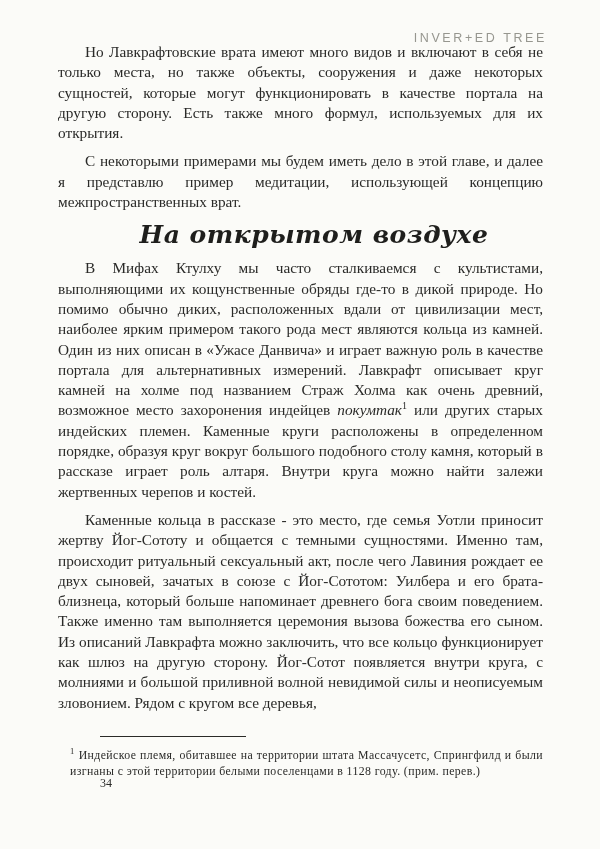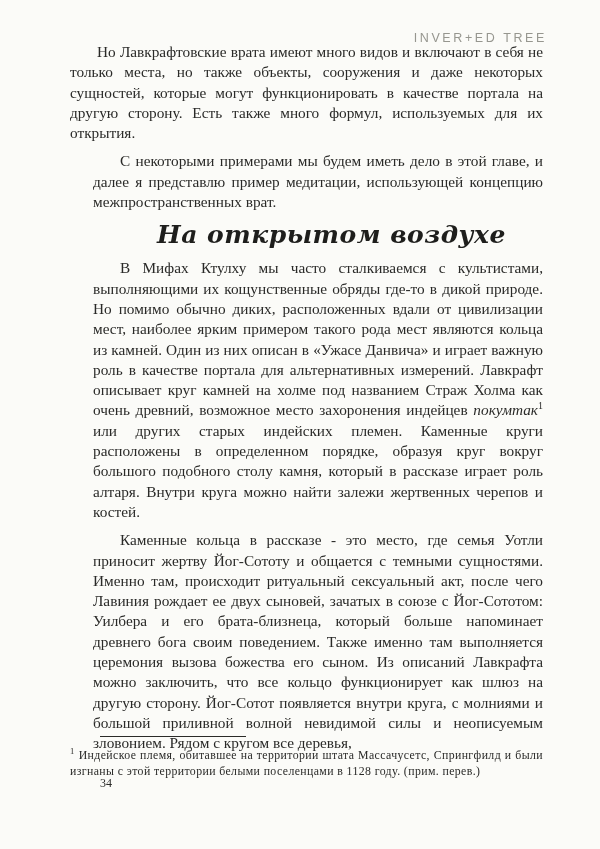--- a/index.html
+++ b/index.html
@@ -19,32 +19,32 @@
     right: 53px;
     font-family: "Liberation Sans", sans-serif;
     font-size: 12.5px;
     font-weight: 400;
     letter-spacing: 2.6px;
     color: #96968f;
     white-space: nowrap;
   }
   .content {
     position: absolute;
-    left: 70px;
+    left: 58px;
     right: 57px;
     top: 42px;
     text-align: justify;
     font-size: 15.3px;
     line-height: 20.3px;
   }
   .content p {
     margin: 0;
     text-indent: 27px;
   }
-  .content p + p { margin-top: 8px; margin-left: 23px; }
+  .content p + p { margin-top: 8px; }
   .section-heading {
     font-family: "DejaVu Serif", serif;
     font-style: italic;
     font-weight: bold;
     font-size: 25px;
     line-height: 30px;
     text-align: center;
     text-indent: 0;
     letter-spacing: 0.5px;
     margin: 25px 0 20px 0;

